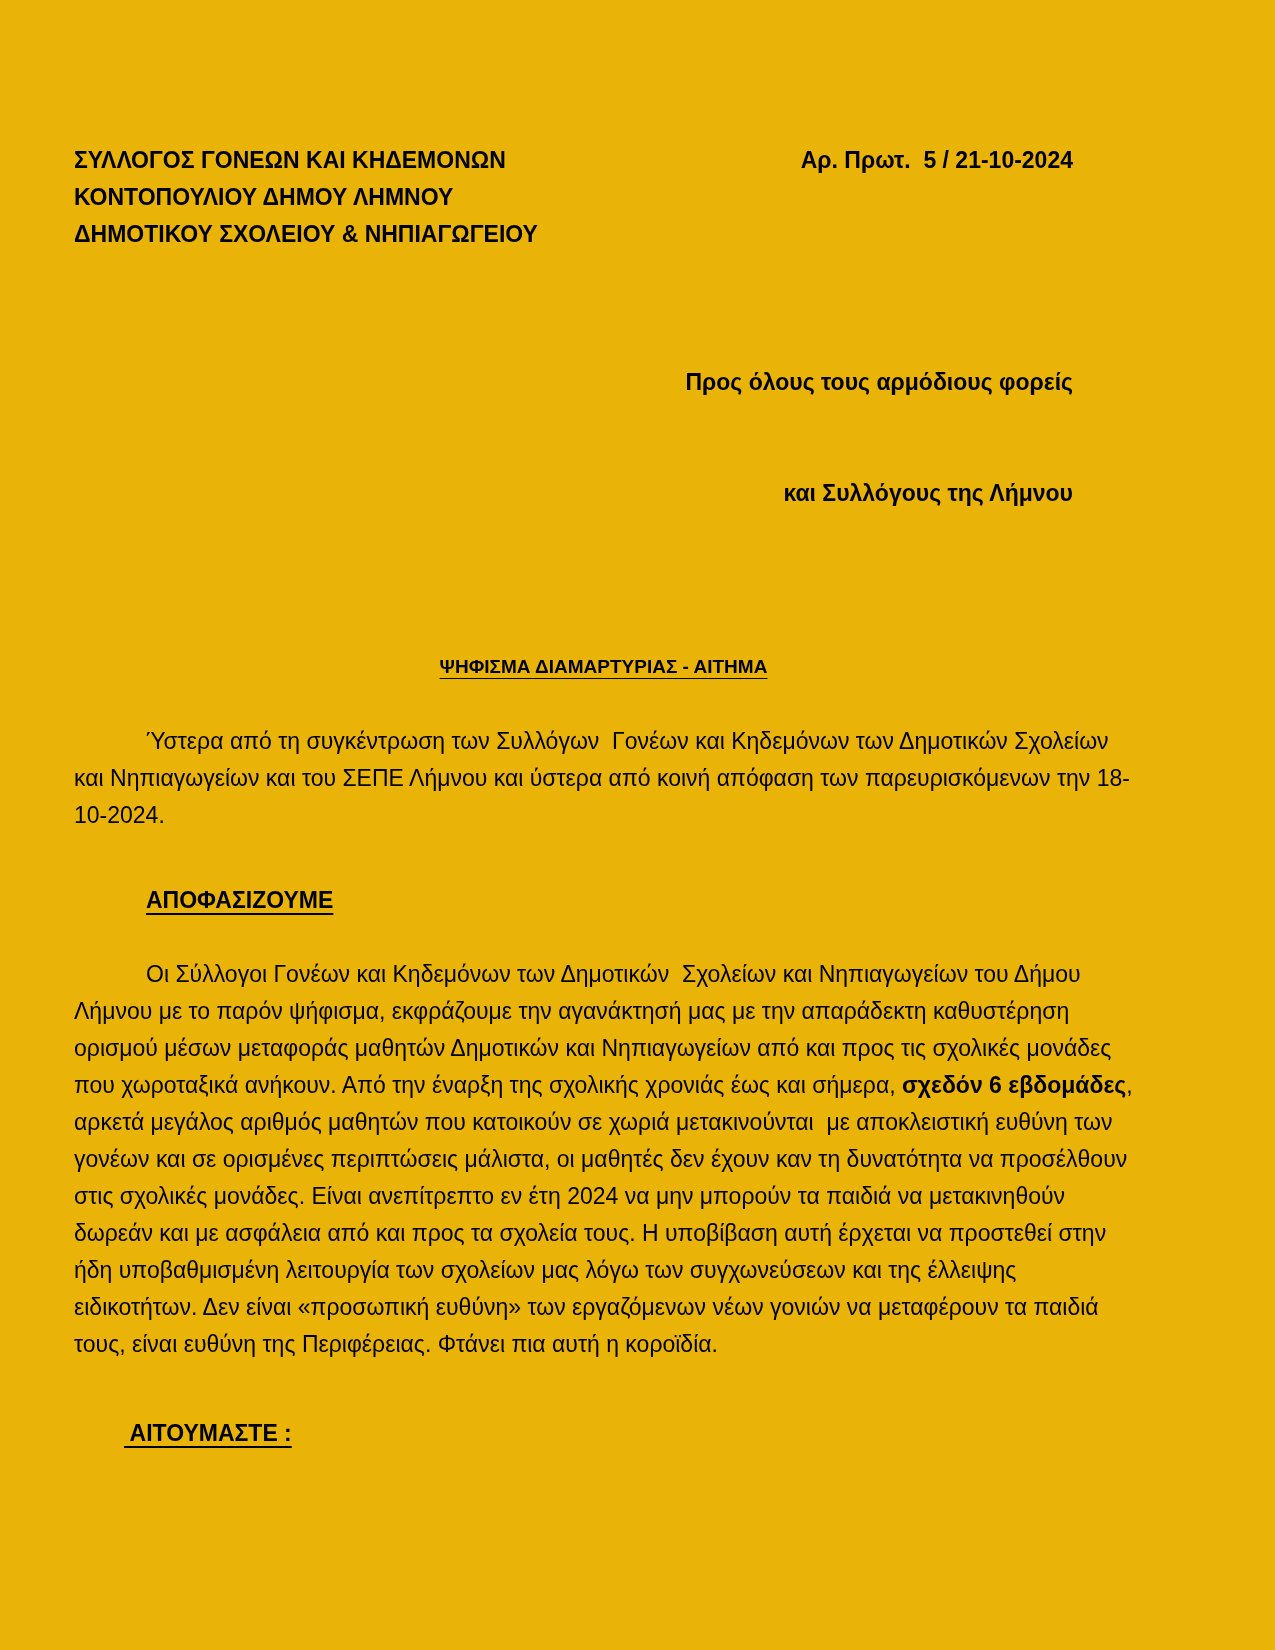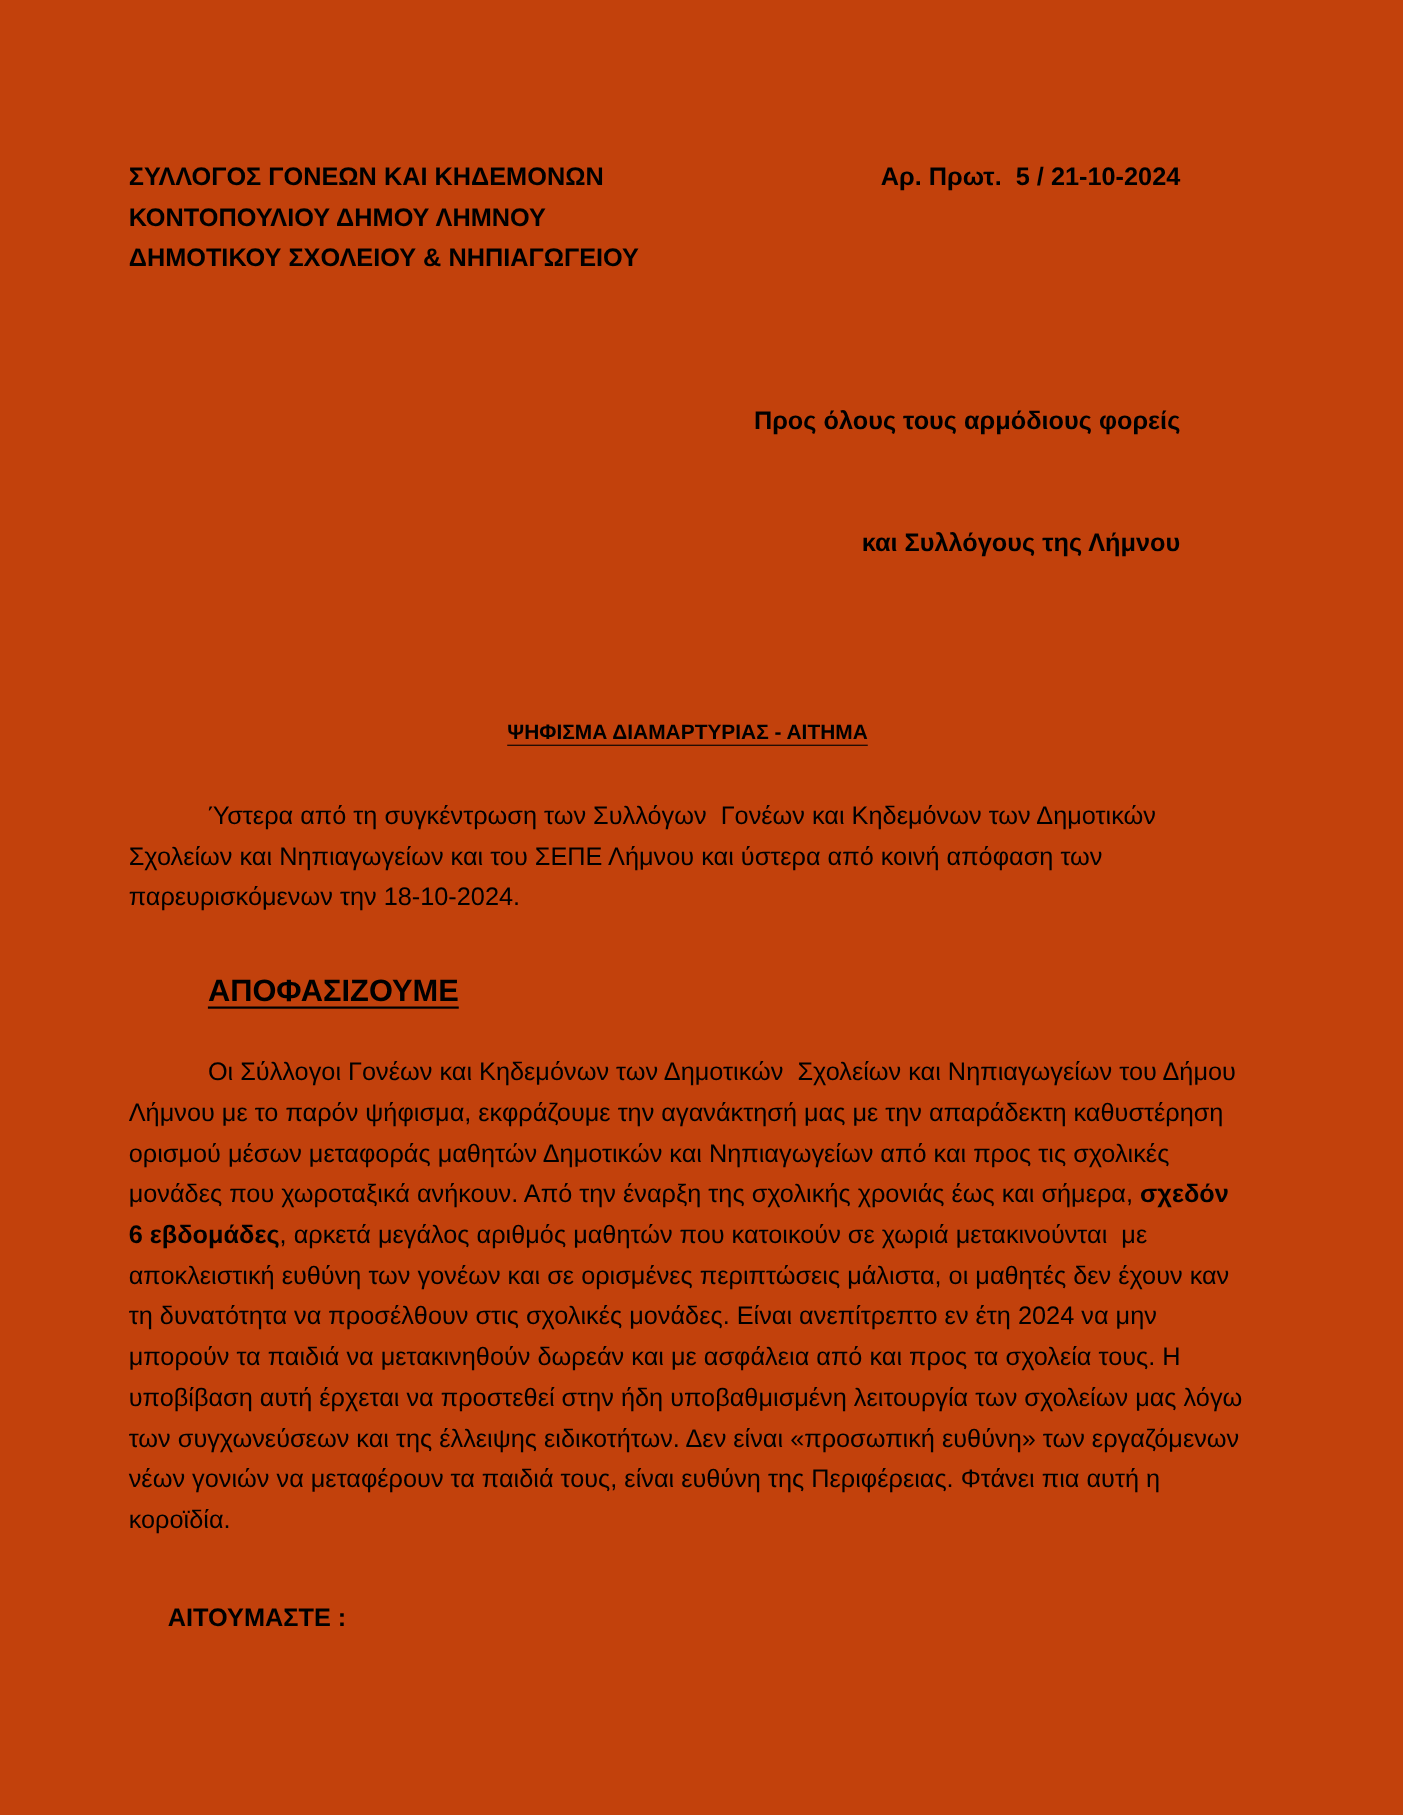--- a/index.html
+++ b/index.html
@@ -7,22 +7,22 @@
     margin: 0;
     padding: 0;
     background: #ffffff;
   }
   .page {
     position: relative;
     width: 1275px;
     height: 1650px;
     box-sizing: border-box;
     margin: 0 auto;
-    padding: 142px 142px 0 117px;
-    background: #c2410c;
+    padding: 142px 142px 0 74px;
+    background: #eab308;
     color: #000000;
     font-family: "Liberation Sans", "DejaVu Sans", sans-serif;
     font-size: 23px;
     line-height: 37px;
     overflow: hidden;
   }
   .header-row {
     display: flex;
     justify-content: space-between;
     align-items: flex-start;
@@ -51,41 +51,43 @@
     text-decoration: underline;
     text-underline-offset: 5px;
   }
   p.para {
     margin: 37px 0 0 0;
     text-indent: 72px;
     white-space: pre-wrap;
   }
   .subhead {
     margin: 48px 0 0 72px;
-    font-size: 28px;
+    font-size: 23px;
     font-weight: bold;
   }
   .subhead .u {
     text-decoration: underline;
     text-underline-offset: 5px;
     white-space: pre;
   }
   .announcement {
     margin: 37px 68px 0 72px;
     font-weight: bold;
     white-space: pre-wrap;
   }
   .requests-head {
     margin: 52px 0 0 30px;
     font-size: 23px;
     font-weight: bold;
   }
   .requests-head .u {
+    text-decoration: underline;
     text-underline-offset: 5px;
     white-space: pre;
+    margin-left: 20px;
   }
 </style>
 </head>
 <body>
 
 <div class="page">
 
   <div class="header-row">
     <div class="org-block">
       <div>ΣΥΛΛΟΓΟΣ ΓΟΝΕΩΝ ΚΑΙ ΚΗΔΕΜΟΝΩΝ</div>

